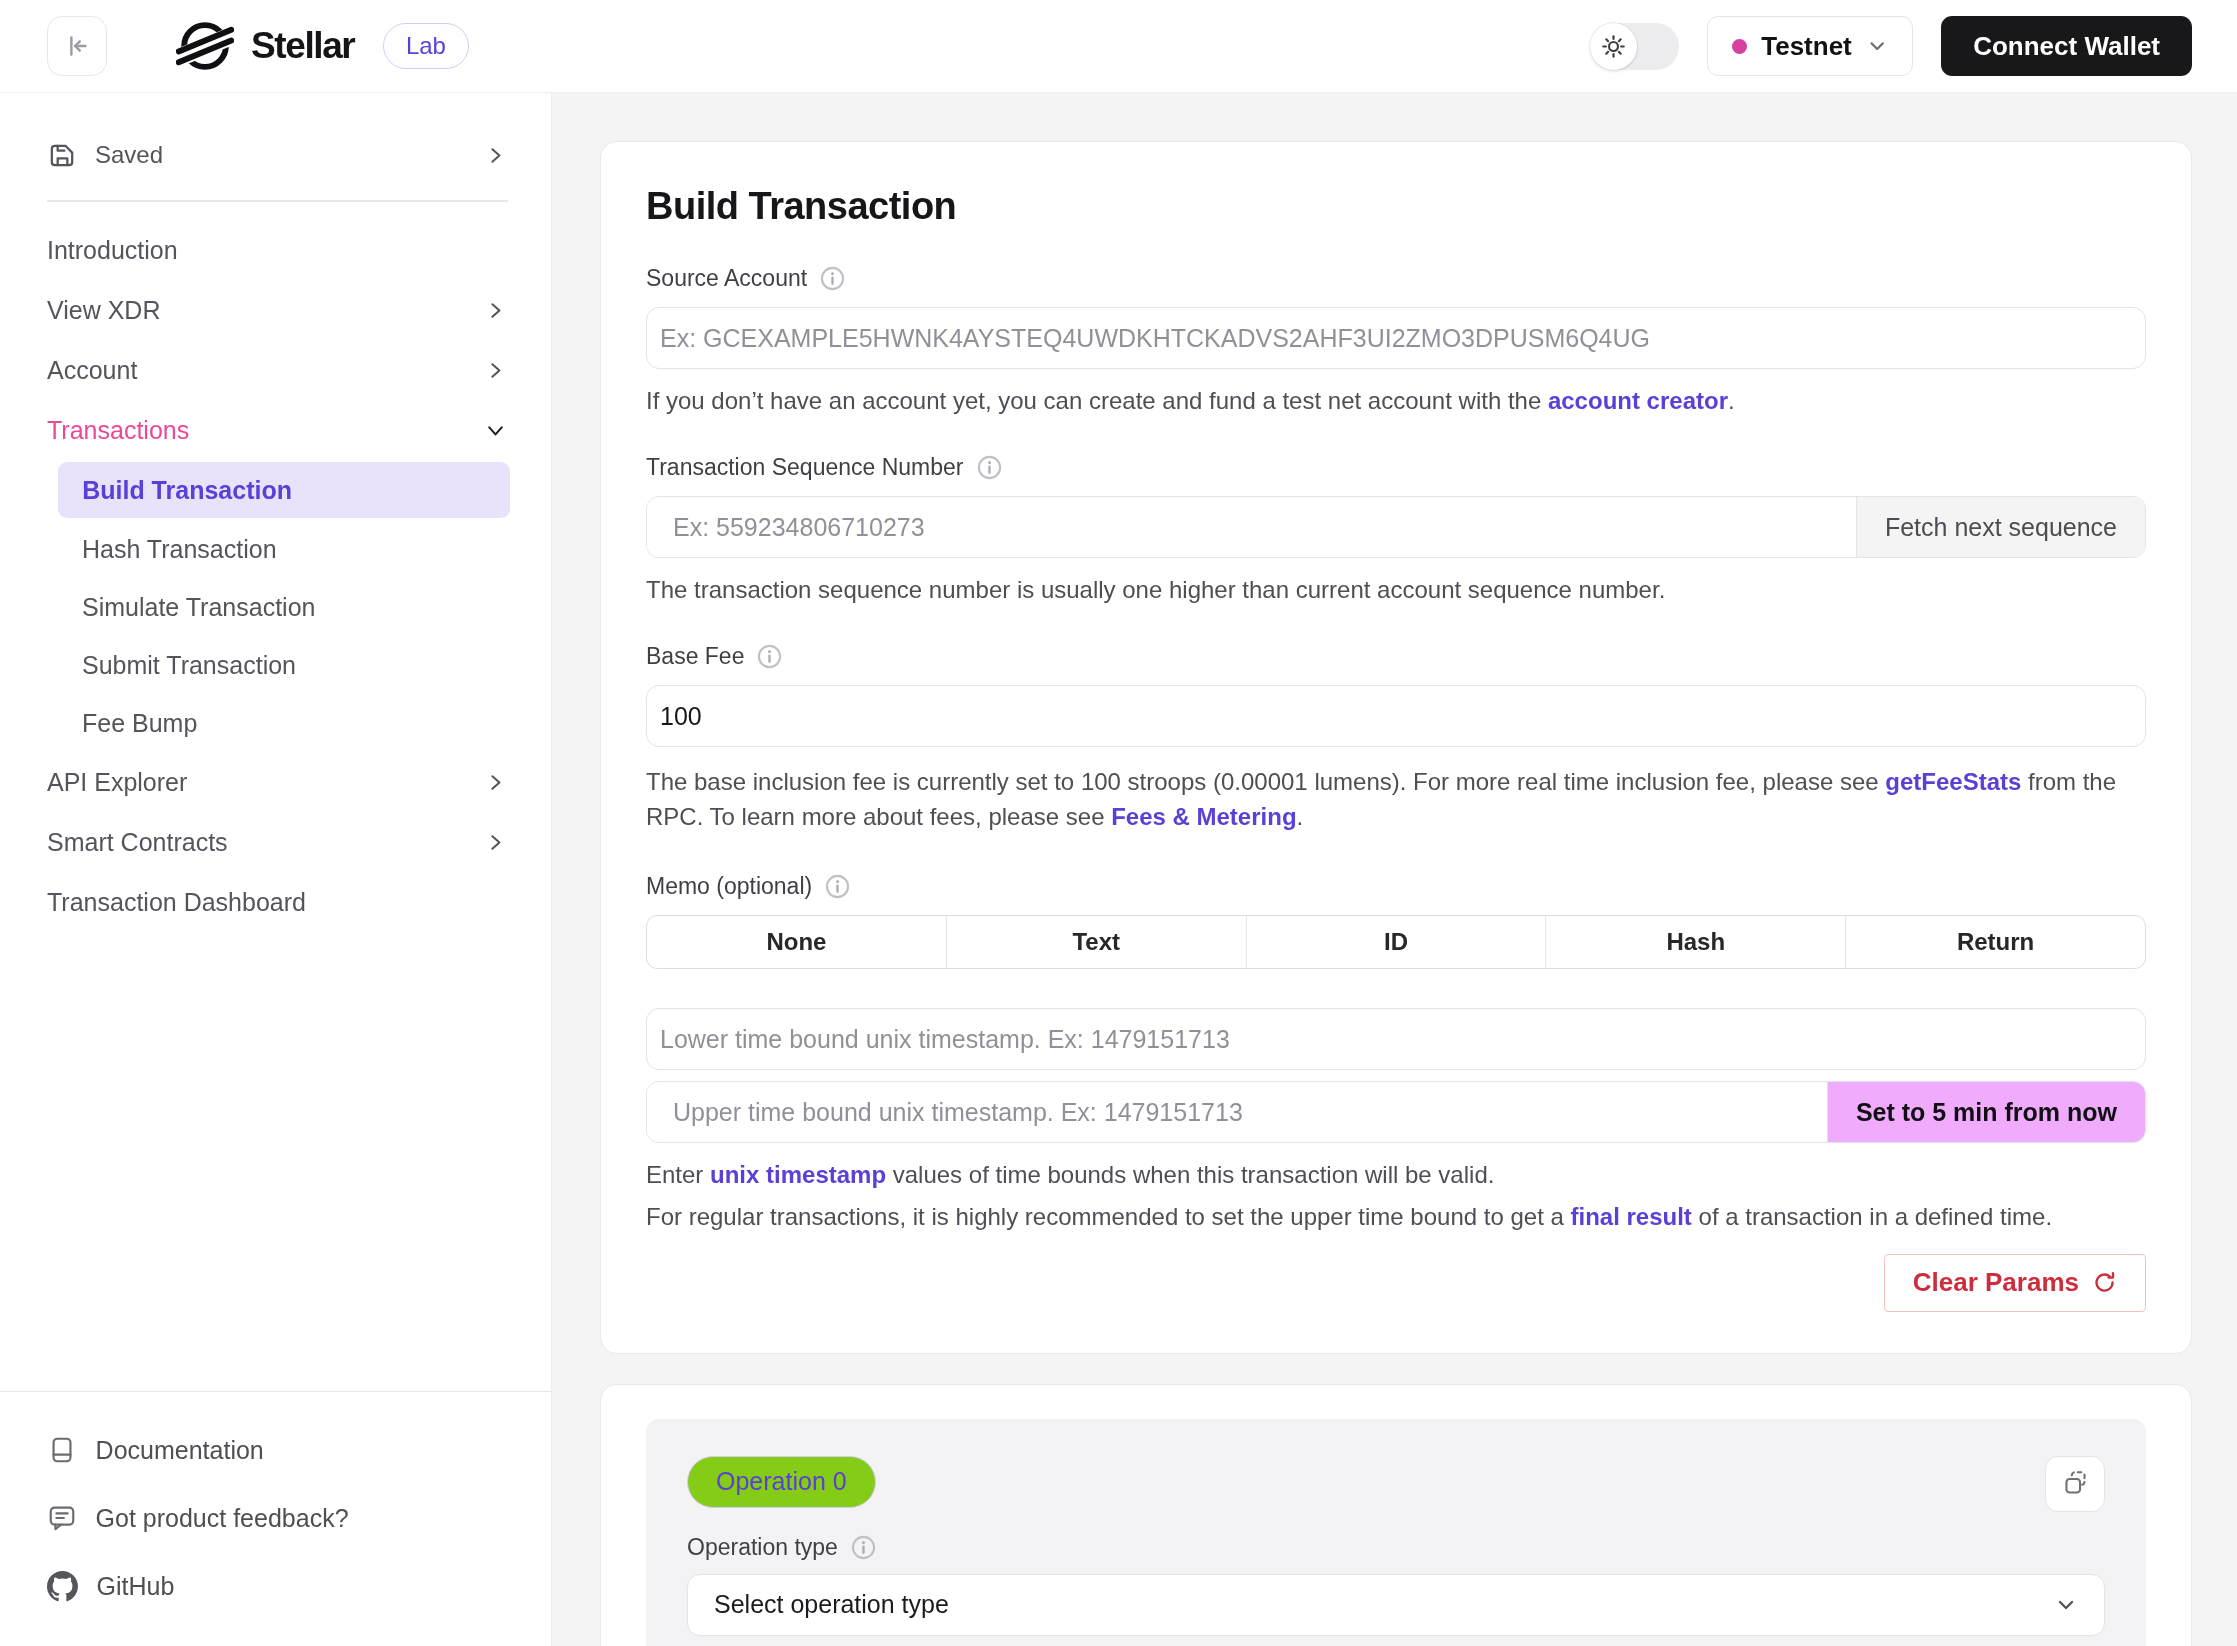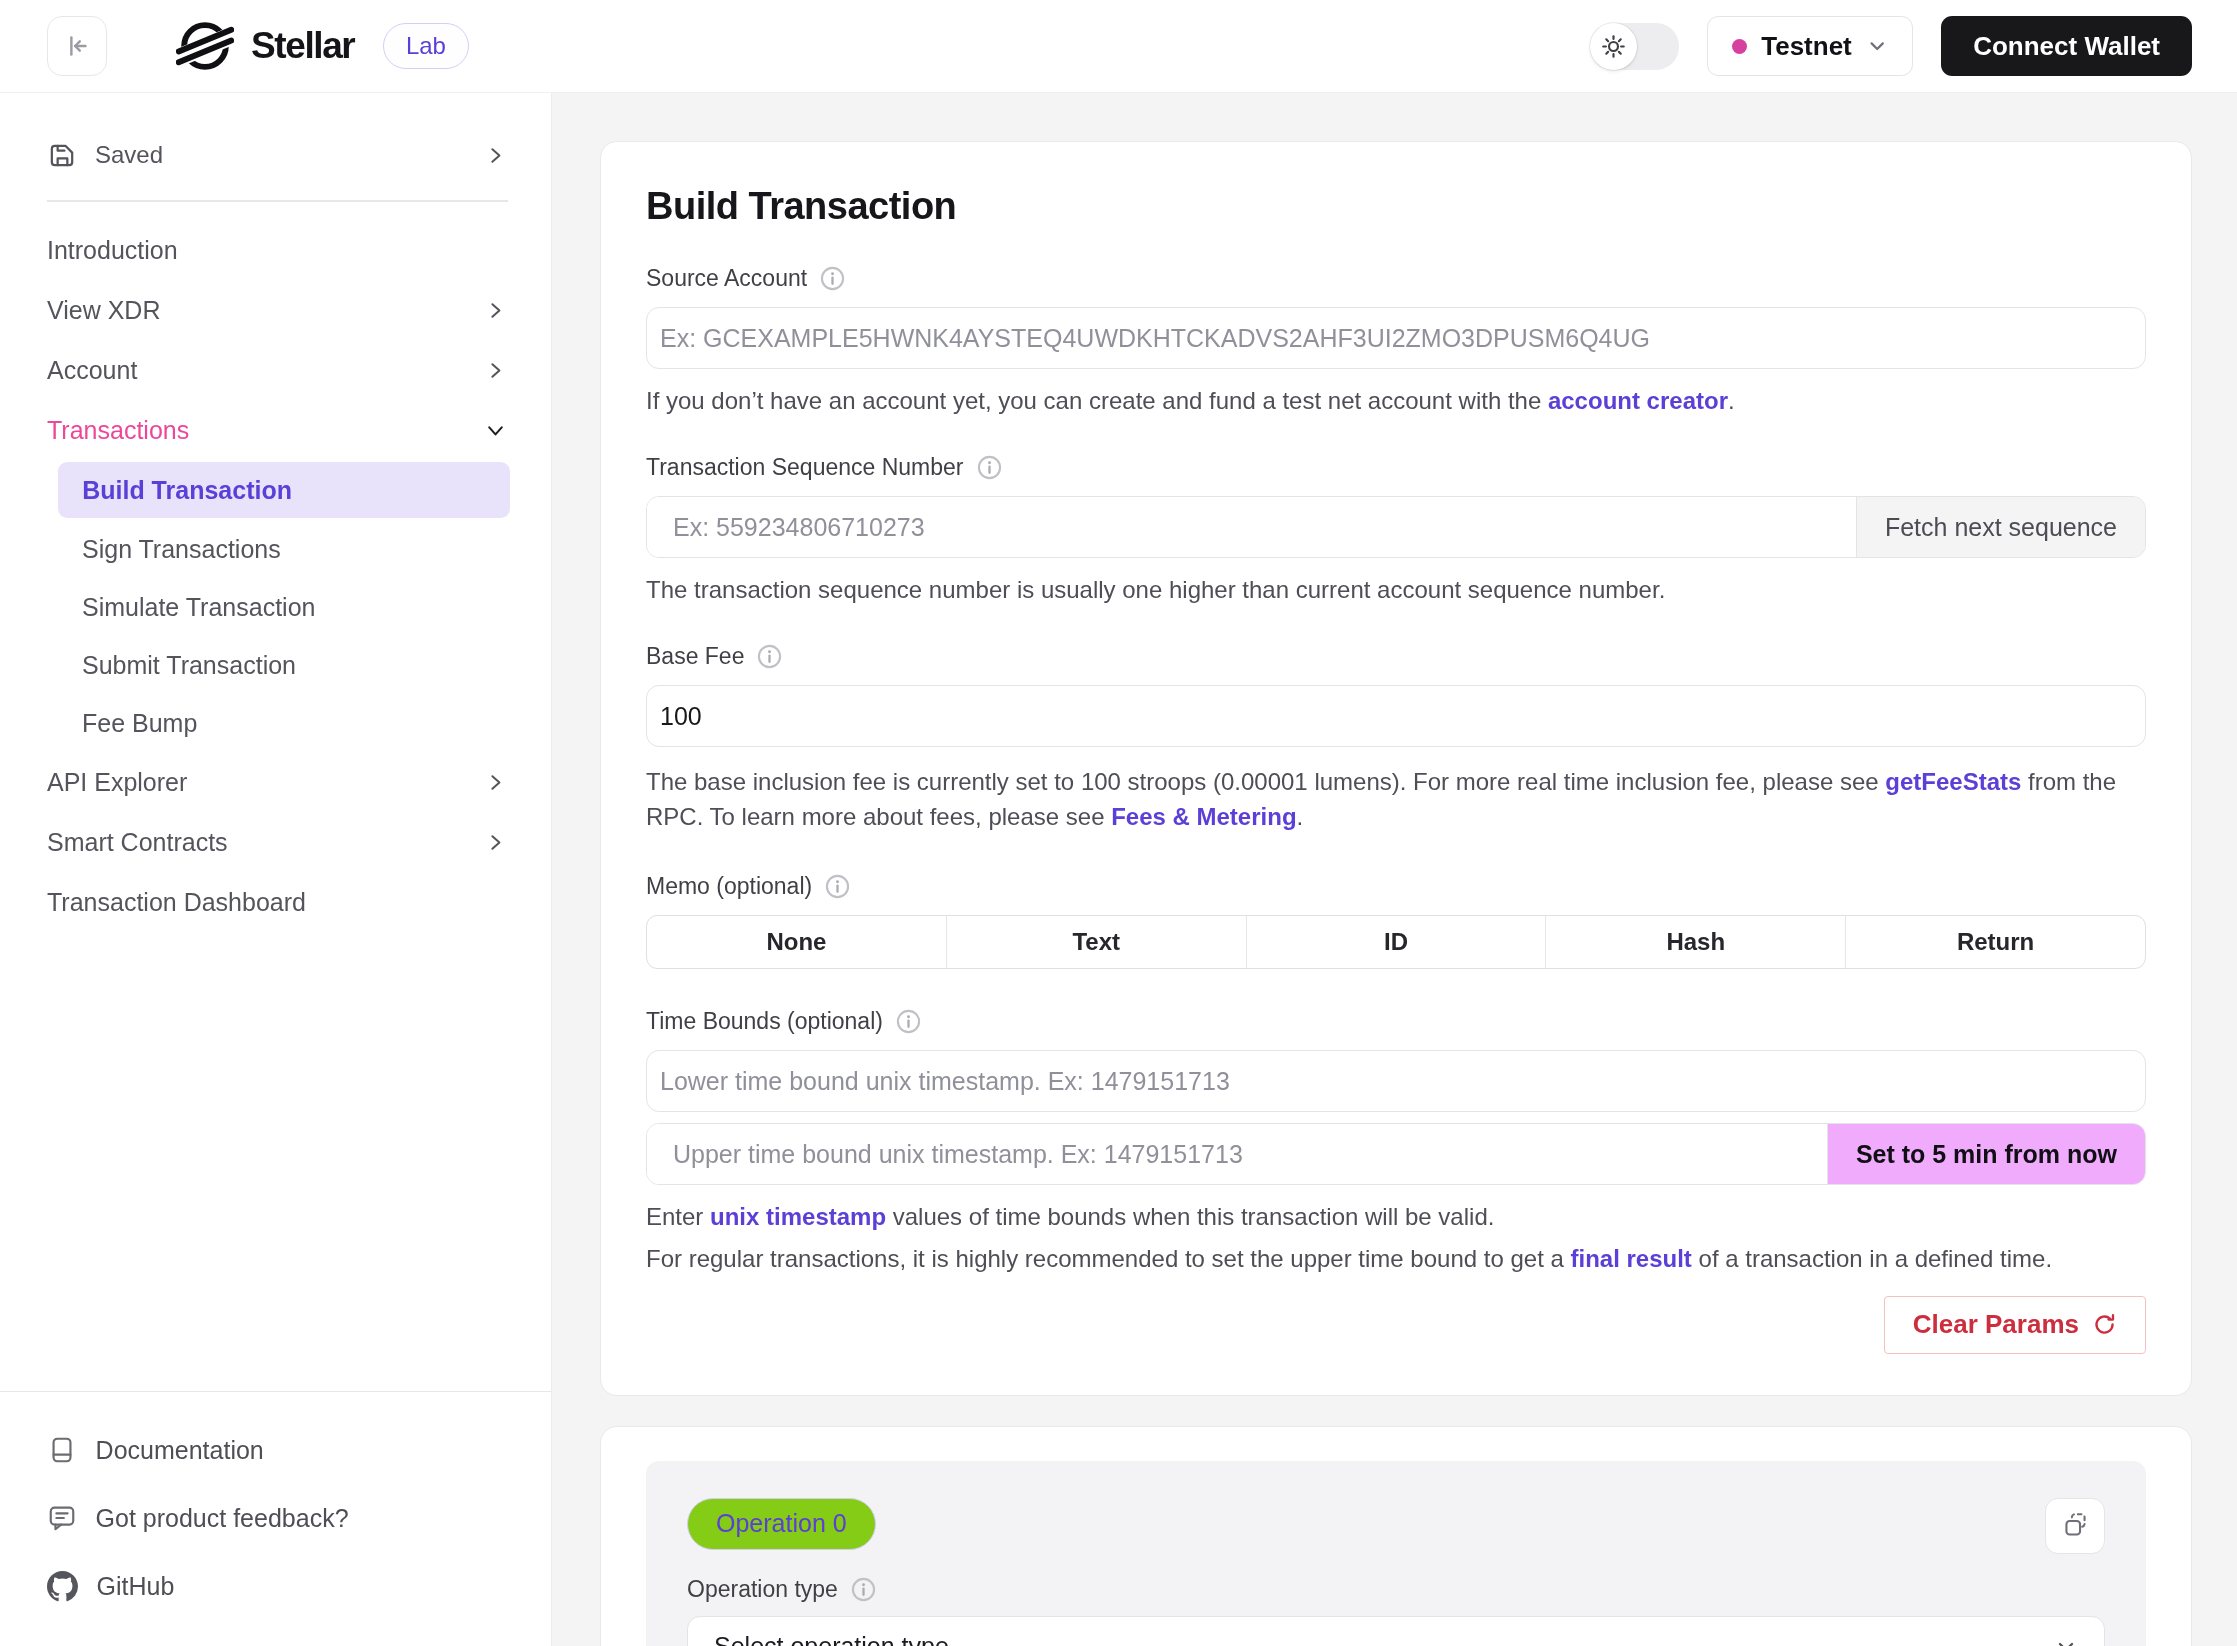--- a/index.html
+++ b/index.html
@@ -233,21 +233,21 @@
         <span>Transactions</span>
         <svg width="25" height="25" viewBox="0 0 32 32" fill="none" stroke="#1c1c21" stroke-width="2.6" stroke-linecap="round" stroke-linejoin="round">
             <polyline points="8,12 16,21 24,12"></polyline>
           </svg>
       </div>
 
       <div class="nav-sub active">
         <span>Build Transaction</span>
       </div>
       <div class="nav-sub">
-        <span>Sign Transactions</span>
+        <span>Hash Transaction</span>
       </div>
       <div class="nav-sub">
         <span>Simulate Transaction</span>
       </div>
       <div class="nav-sub">
         <span>Submit Transaction</span>
       </div>
       <div class="nav-sub">
         <span>Fee Bump</span>
       </div>
@@ -360,28 +360,20 @@
         <div class="memo-tabs">
           <div class="memo-tab">None</div>
           <div class="memo-tab">Text</div>
           <div class="memo-tab">ID</div>
           <div class="memo-tab">Hash</div>
           <div class="memo-tab">Return</div>
         </div>
       </div>
 
       <div class="field-group" style="margin-bottom:0;">
-        <div class="field-label">
-          <span>Time Bounds (optional)</span>
-          <svg width="25" height="25" viewBox="0 0 26 26">
-            <circle cx="13" cy="13" r="11" fill="none" stroke="#c0c0c6" stroke-width="2.2"></circle>
-            <line x1="13" y1="12" x2="13" y2="18.5" stroke="#ababb2" stroke-width="2.4" stroke-linecap="round"></line>
-            <circle cx="13" cy="8" r="1.5" fill="#ababb2"></circle>
-          </svg>
-        </div>
         <input class="text-input tb-lower" type="text" placeholder="Lower time bound unix timestamp. Ex: 1479151713" style="">
         <div class="input-row">
           <input type="text" placeholder="Upper time bound unix timestamp. Ex: 1479151713" style="">
           <div class="input-addon addon-white">Set to 5 min from now</div>
         </div>
         <div class="helper">
           <span>Enter </span><span class="link">unix timestamp</span><span> values of time bounds when this transaction will be valid.</span>
         </div>
         <div class="helper tb-helper2">
           <span>For regular transactions, it is highly recommended to set the upper time bound to get a </span><span class="link">final result</span><span> of a transaction in a defined time.</span>

